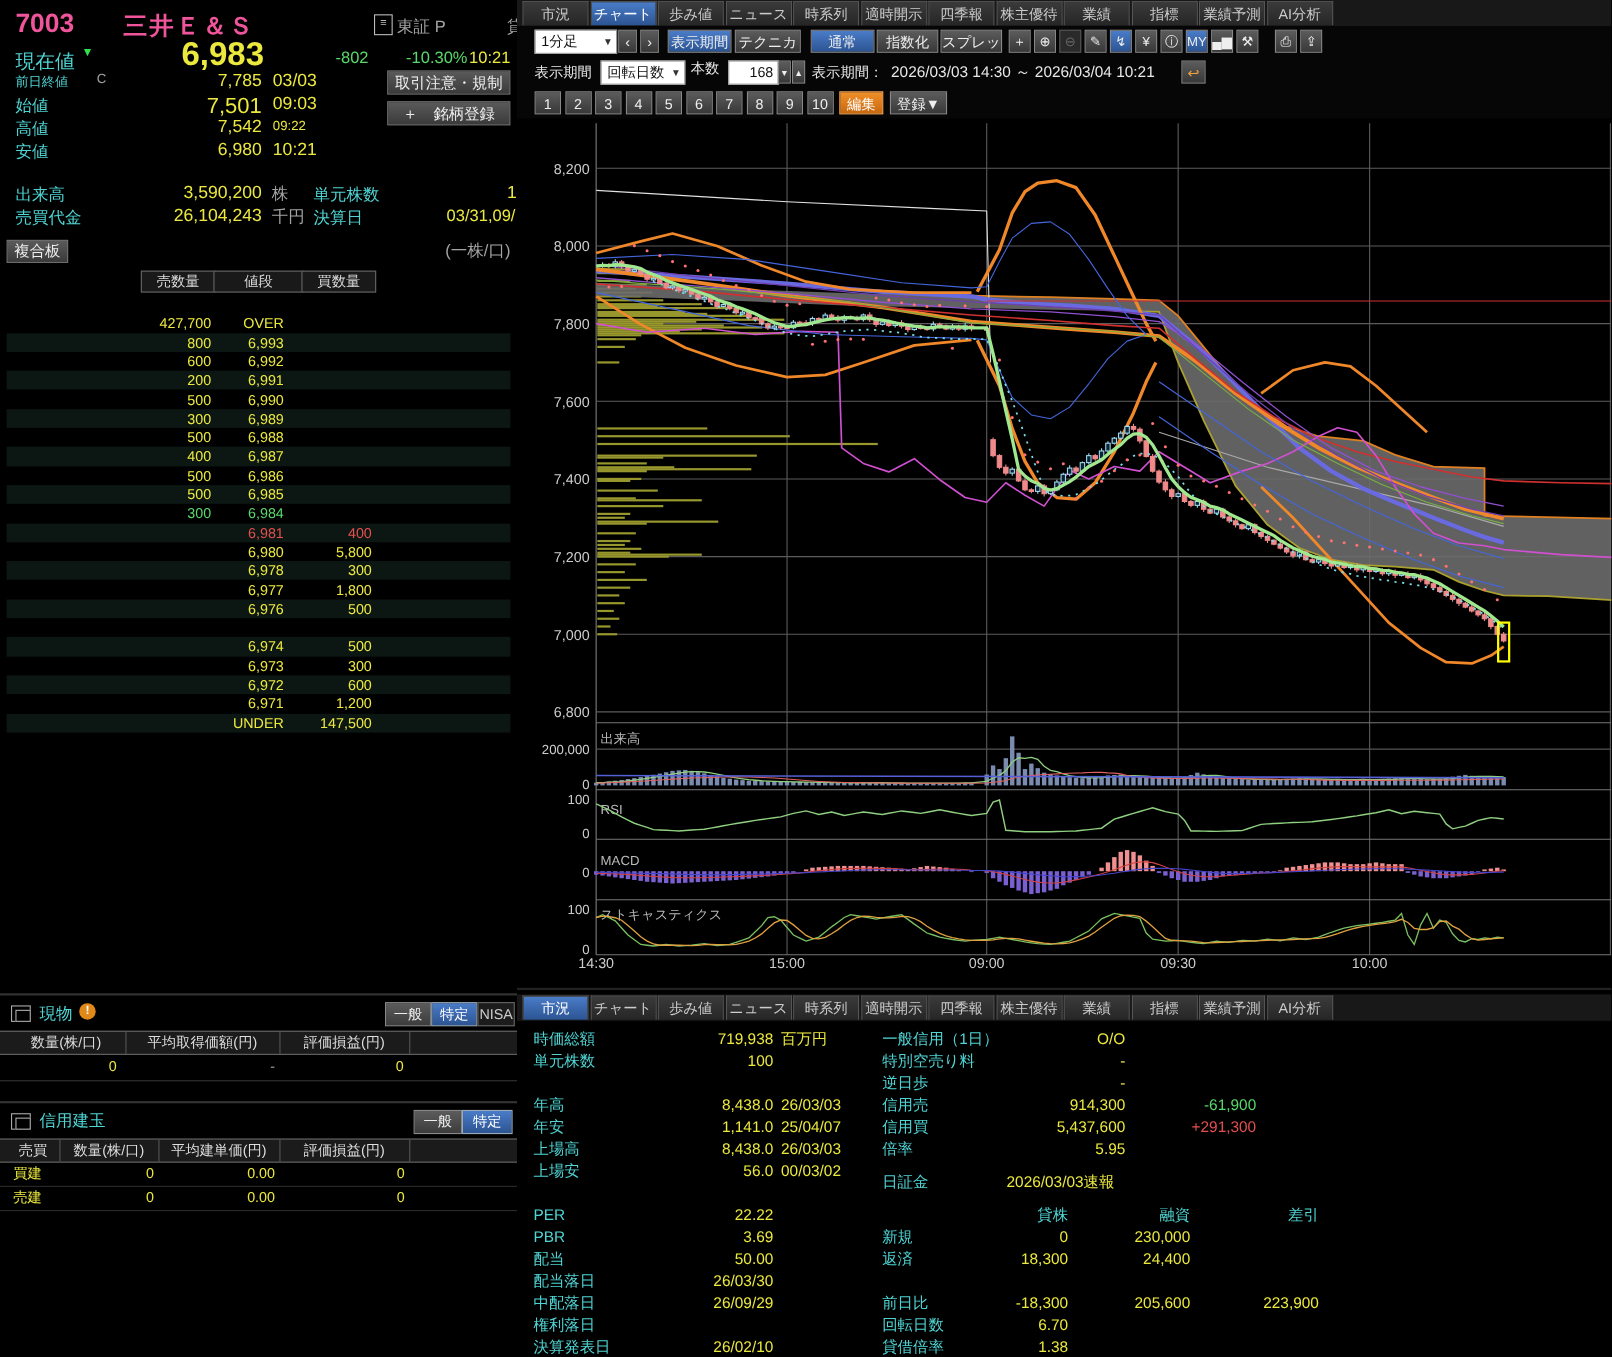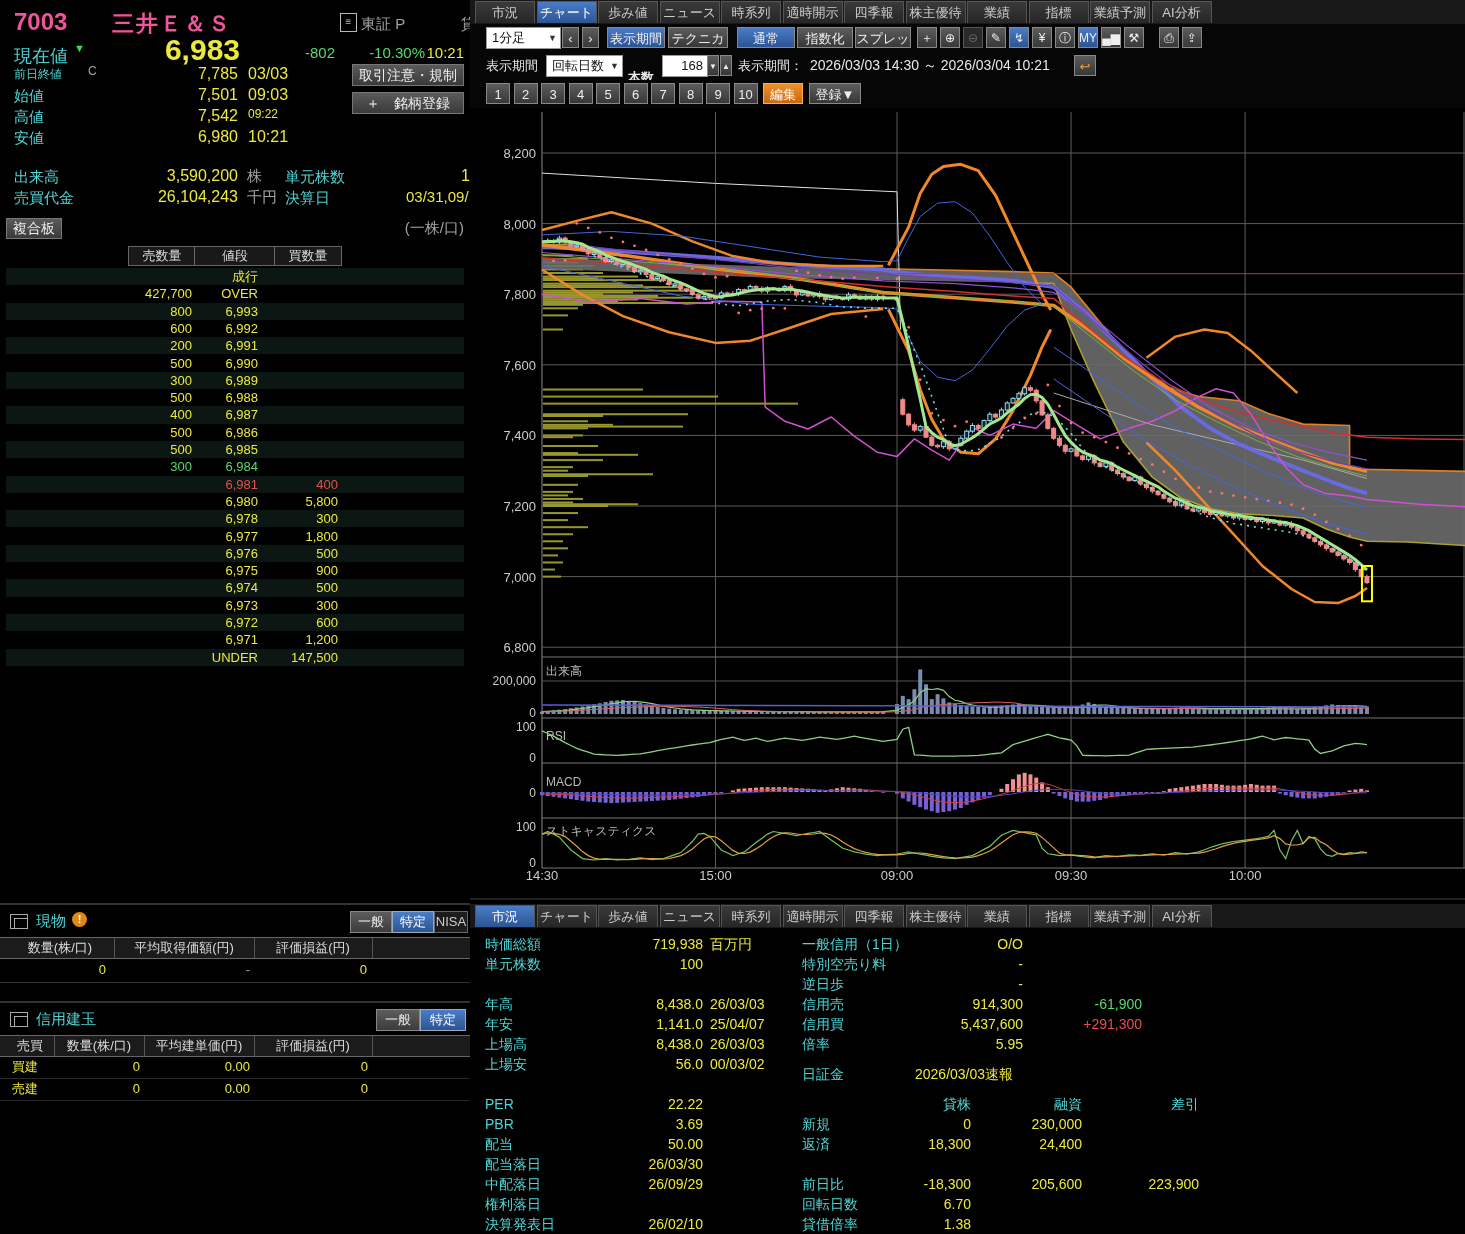--- a/index.html
+++ b/index.html
@@ -68,21 +68,21 @@
   <div class="abs gr r" style="left:255px;top:44px;width:80px;font-size:15px;">-802</div>
   <div class="abs gr r" style="left:340px;top:44px;width:85px;font-size:15px;">-10.30%</div>
   <div class="abs yl r" style="left:420px;top:44px;width:44px;font-size:15px;">10:21</div>
 
   <div class="abs cy" style="left:14px;top:66px;font-size:12px;">前日終値</div>
   <div class="abs wh" style="left:88px;top:64px;font-size:12px;">C</div>
   <div class="abs yl r" style="left:130px;top:65px;width:108px;font-size:16px;">7,785</div>
   <div class="abs yl" style="left:248px;top:65px;font-size:16px;">03/03</div>
 
   <div class="abs cy" style="left:14px;top:87px;font-size:15px;">始値</div>
-  <div class="abs yl r" style="left:130px;top:86px;width:108px;font-size:16px;">7,501</div>
+  <div class="abs yl r" style="left:130px;top:86px;width:108px;font-size:20px;">7,501</div>
   <div class="abs yl" style="left:248px;top:86px;font-size:16px;">09:03</div>
 
   <div class="abs cy" style="left:14px;top:108px;font-size:15px;">高値</div>
   <div class="abs yl r" style="left:130px;top:107px;width:108px;font-size:16px;">7,542</div>
   <div class="abs yl" style="left:248px;top:107px;font-size:12px;">09:22</div>
 
   <div class="abs cy" style="left:14px;top:129px;font-size:15px;">安値</div>
   <div class="abs yl r" style="left:130px;top:128px;width:108px;font-size:16px;">6,980</div>
   <div class="abs yl" style="left:248px;top:128px;font-size:16px;">10:21</div>
 
@@ -103,25 +103,20 @@
 
   <div class="abs gbtn" style="left:6px;top:218px;width:54px;height:19px;line-height:19px;font-size:14px;">複合板</div>
   <div class="abs wh r" style="left:360px;top:219px;width:104px;font-size:15px;">(一株/口)</div>
 
   <div id="ob-head" class="abs" style="left:6px;top:246px;width:458px;height:20px;">
       <div class="ob-h abs" style="left: 122px; top: 0px; width: 66px; height: 18px;">売数量</div>
       <div class="ob-h abs" style="left: 188px; top: 0px; width: 80px; height: 18px;">値段</div>
       <div class="ob-h abs" style="left: 268px; top: 0px; width: 66px; height: 18px;">買数量</div>
     </div>
   <div id="ob-body" class="abs" style="left:0;top:268px;width:470px;height:400px;">
-      <div class="ob-row alt" style="top: 0px;">
-        <div class="ob-c yl r" style="left: 60px; width: 126px;"></div>
-        <div class="ob-c yl r" style="left: 190px; width: 62px;">成行</div>
-        <div class="ob-c yl r" style="left: 258px; width: 74px;"></div>
-      </div>
       <div class="ob-row" style="top: 17.3px;">
         <div class="ob-c yl r" style="left: 60px; width: 126px;">427,700</div>
         <div class="ob-c yl r" style="left: 190px; width: 62px;">OVER</div>
         <div class="ob-c yl r" style="left: 258px; width: 74px;"></div>
       </div>
       <div class="ob-row alt" style="top: 34.6px;">
         <div class="ob-c yl r" style="left: 60px; width: 126px;">800</div>
         <div class="ob-c yl r" style="left: 190px; width: 62px;">6,993</div>
         <div class="ob-c yl r" style="left: 258px; width: 74px;"></div>
       </div>
@@ -187,25 +182,20 @@
       </div>
       <div class="ob-row" style="top: 259.5px;">
         <div class="ob-c yl r" style="left: 60px; width: 126px;"></div>
         <div class="ob-c yl r" style="left: 190px; width: 62px;">6,977</div>
         <div class="ob-c yl r" style="left: 258px; width: 74px;">1,800</div>
       </div>
       <div class="ob-row alt" style="top: 276.8px;">
         <div class="ob-c yl r" style="left: 60px; width: 126px;"></div>
         <div class="ob-c yl r" style="left: 190px; width: 62px;">6,976</div>
         <div class="ob-c yl r" style="left: 258px; width: 74px;">500</div>
-      </div>
-      <div class="ob-row" style="top: 294.1px;">
-        <div class="ob-c yl r" style="left: 60px; width: 126px;"></div>
-        <div class="ob-c yl r" style="left: 190px; width: 62px;">6,975</div>
-        <div class="ob-c yl r" style="left: 258px; width: 74px;">900</div>
       </div>
       <div class="ob-row alt" style="top: 311.4px;">
         <div class="ob-c yl r" style="left: 60px; width: 126px;"></div>
         <div class="ob-c yl r" style="left: 190px; width: 62px;">6,974</div>
         <div class="ob-c yl r" style="left: 258px; width: 74px;">500</div>
       </div>
       <div class="ob-row" style="top: 328.7px;">
         <div class="ob-c yl r" style="left: 60px; width: 126px;"></div>
         <div class="ob-c yl r" style="left: 190px; width: 62px;">6,973</div>
         <div class="ob-c yl r" style="left: 258px; width: 74px;">300</div>
@@ -315,21 +305,21 @@
         <div class="tbtn " style="left: 631px; top: 3px; width: 20px; font-size: 12px;">▄▆</div>
         <div class="tbtn " style="left: 654px; top: 3px; width: 20px; font-size: 12px;">⚒</div>
         <div class="tbtn " style="left: 689px; top: 3px; width: 20px; font-size: 12px;">⎙</div>
         <div class="tbtn " style="left: 712px; top: 3px; width: 20px; font-size: 12px;">⇪</div>
       </div>
   </div>
 
   <div class="tb" style="left:0;top:51px;width:995px;height:29px;">
     <div class="lbl" style="left:16px;top:4px;">表示期間</div>
     <div class="wsel" style="left:76px;top:4px;width:70px;padding-left:5px;"><span>回転日数</span><span class="ar">▼</span></div>
-    <div class="lbl" style="left:158px;top:16px;font-weight:bold;">本数</div>
+    <div class="lbl" style="left:158px;top:0;">本数</div>
     <div class="wsel r" style="left:192px;top:4px;width:40px;padding-right:4px;">168</div>
     <div class="tbtn" style="left:237px;top:4px;width:12px;font-size:8px;">▼</div>
     <div class="tbtn" style="left:250px;top:4px;width:12px;font-size:8px;">▲</div>
     <div class="lbl" style="left:268px;top:4px;">表示期間：</div>
     <div class="lbl" style="left:340px;top:4px;font-size:14px;">2026/03/03 14:30 ～ 2026/03/04 10:21</div>
     <div class="tbtn" style="left:604px;top:4px;width:22px;color:#f0a040;">↩</div>
   </div>
 
   <div class="tb" style="left:0;top:80px;width:995px;height:28px;">
     <div id="preset-btns">

